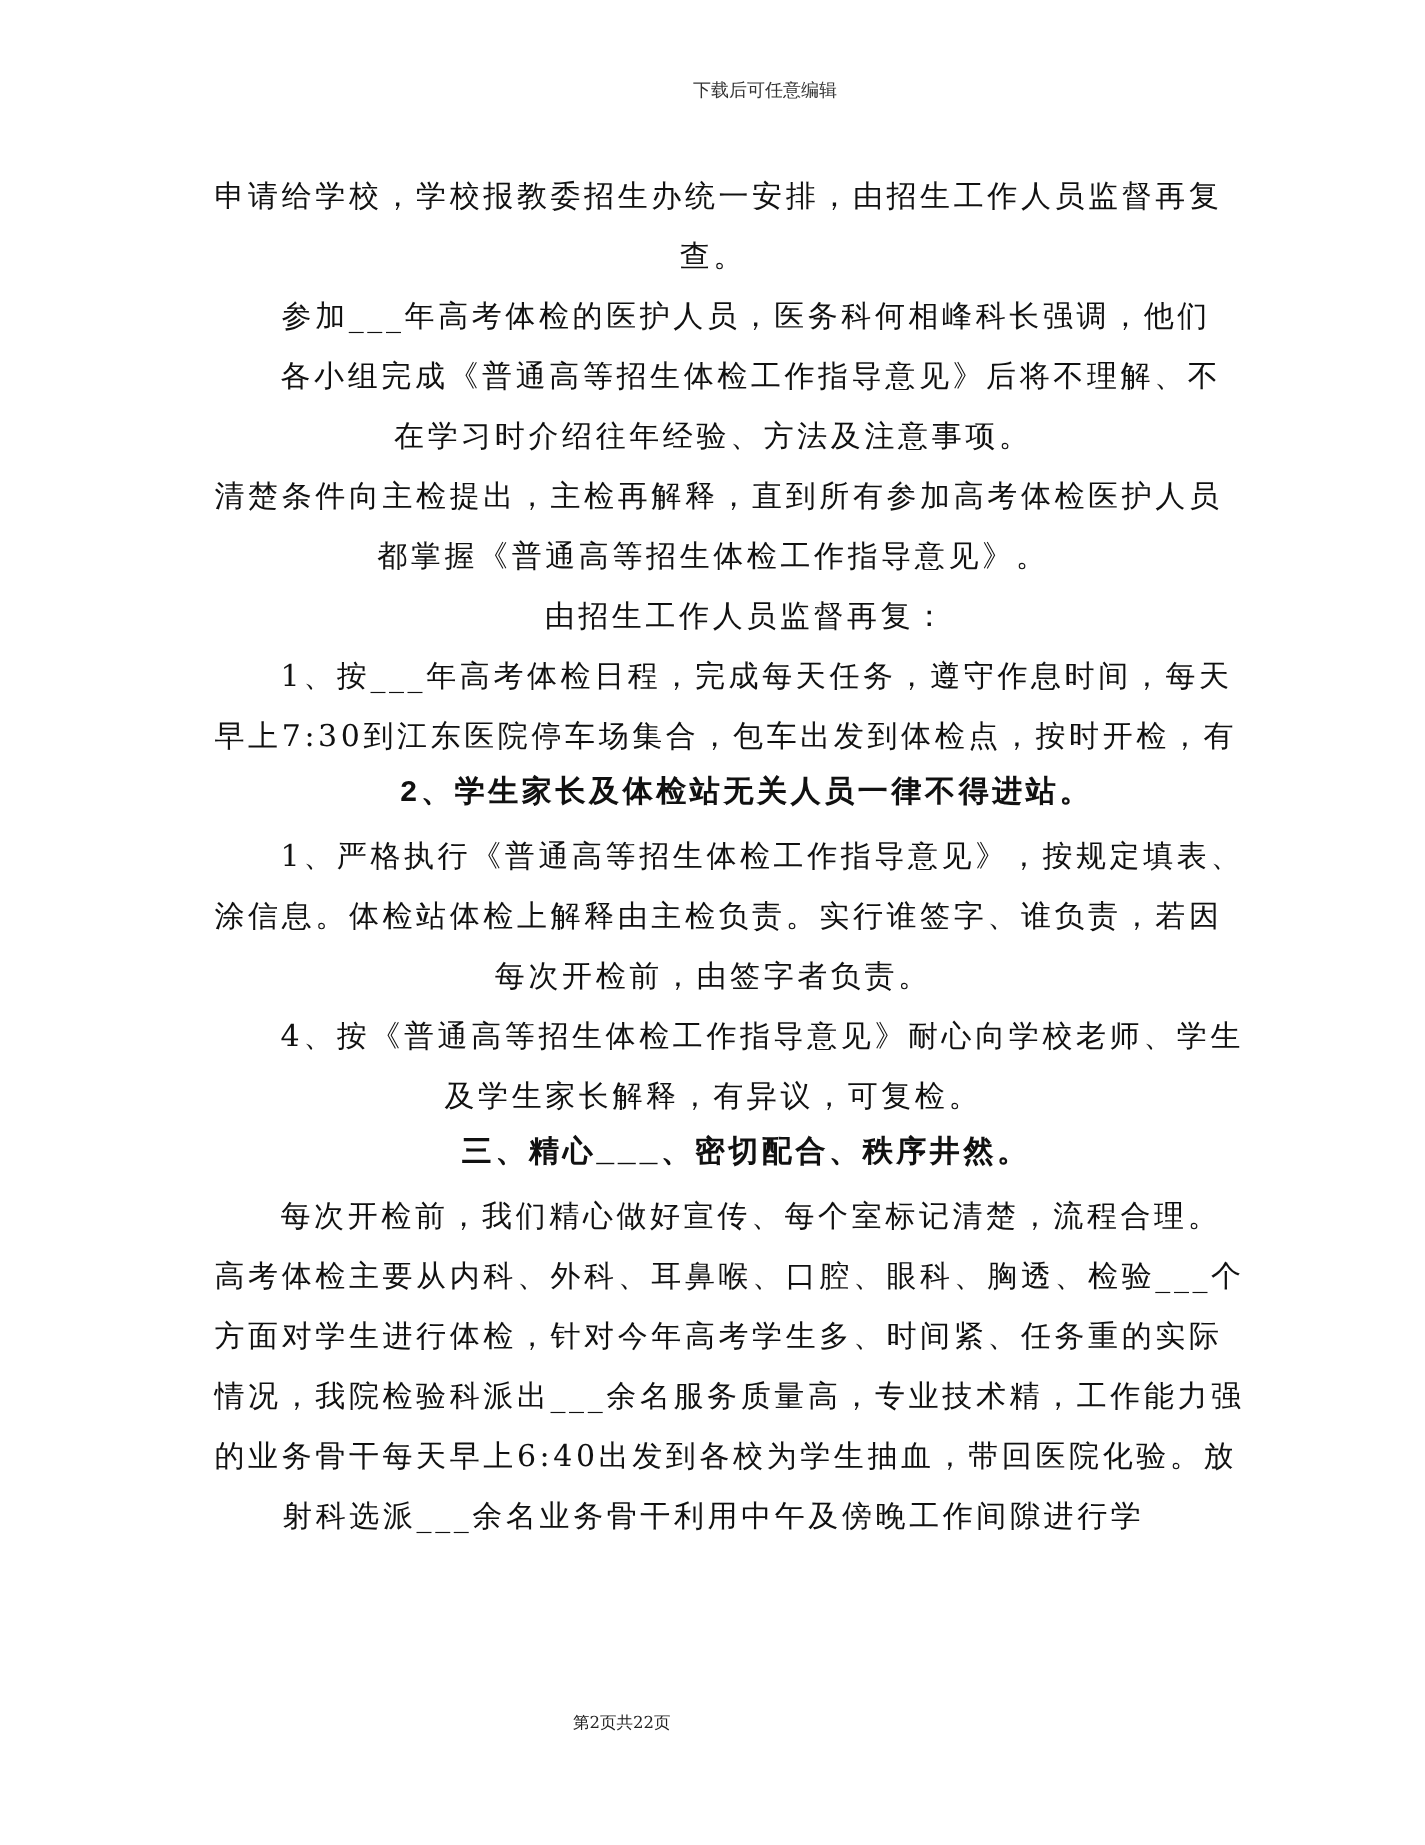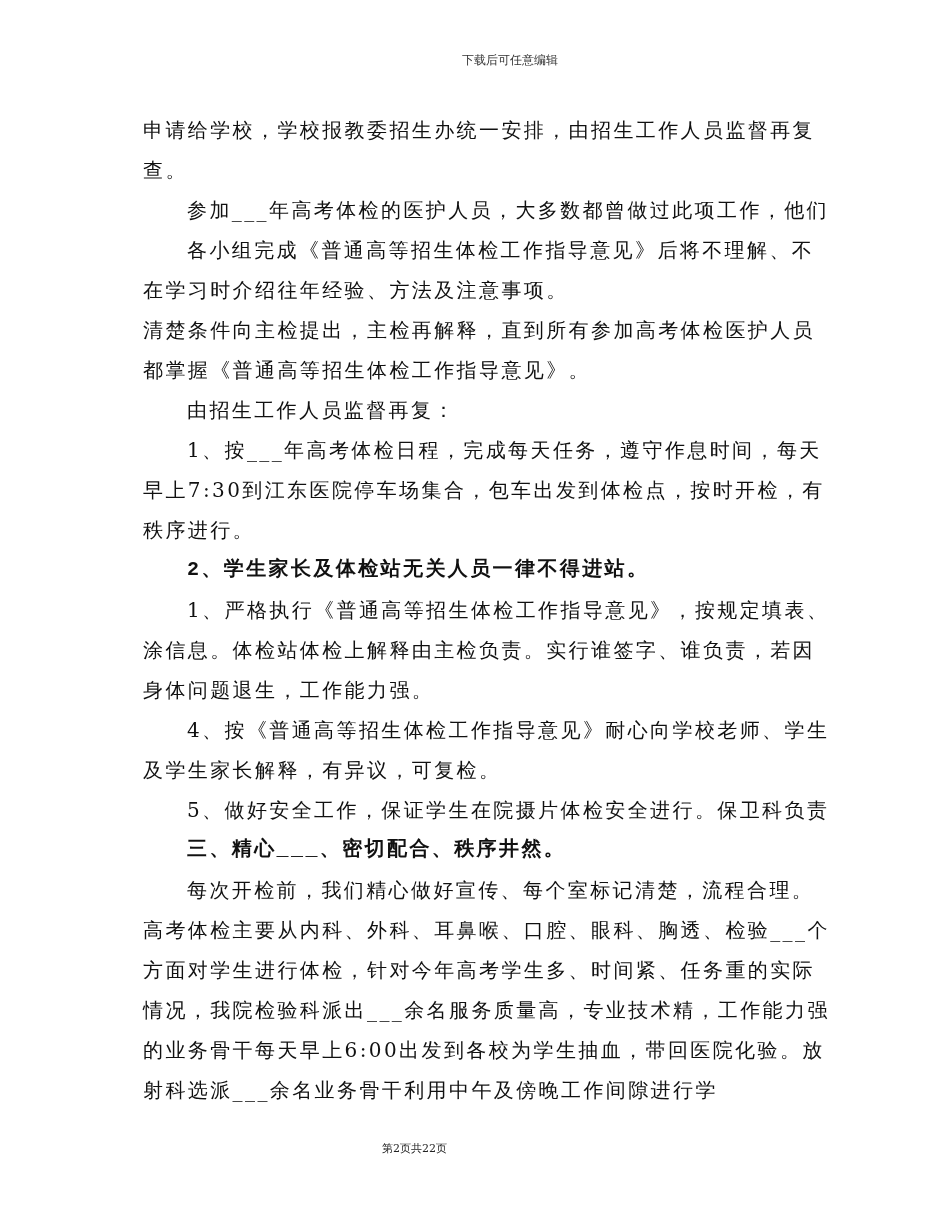--- a/index.html
+++ b/index.html
@@ -2,52 +2,50 @@
 <html><head>
 <meta charset="utf-8">
 <style>
   html, body { margin:0; padding:0; background:#ffffff; }
   body { width:950px; height:1230px; position:relative; overflow:hidden;
          font-family:"DejaVu Serif","Liberation Serif",serif; color:#111; }
   .header { position:absolute; top:52px; left:0; width:950px; text-align:center;
             font-size:12px; color:#333;padding-left:35px; }
   .footer { position:absolute; top:1141px; left:0; width:829px; text-align:center;
             font-size:11px; color:#222; }
-  .body-text { position:absolute; left:143px; top:110px; width:665px; }
+  .body-text { position:absolute; left:143px; top:110px; width:665px;text-align:center; }
   .line { font-size:20px; height:40px; line-height:40px; white-space:nowrap;
           letter-spacing:2.4px; }
   .indent { padding-left:44px; }
   .bold { font-weight:bold; font-family:Liberation Mono, monospace; }
 </style>
 </head>
 <body>
 
 <div class="header">下载后可任意编辑</div>
 
 <div class="body-text" id="body-text">
     <div class="line">申请给学校，学校报教委招生办统一安排，由招生工作人员监督再复</div>
     <div class="line">查。</div>
-    <div class="line indent">参加___年高考体检的医护人员，大多数都曾做过此项工作，他们</div>
+    <div class="line indent">参加___年高考体检的医护人员，医务科何相峰科长强调，他们</div>
     <div class="line indent">各小组完成《普通高等招生体检工作指导意见》后将不理解、不</div>
     <div class="line">在学习时介绍往年经验、方法及注意事项。</div>
     <div class="line">清楚条件向主检提出，主检再解释，直到所有参加高考体检医护人员</div>
     <div class="line">都掌握《普通高等招生体检工作指导意见》。</div>
     <div class="line indent">由招生工作人员监督再复：</div>
     <div class="line indent">1、按___年高考体检日程，完成每天任务，遵守作息时间，每天</div>
     <div class="line">早上7:30到江东医院停车场集合，包车出发到体检点，按时开检，有</div>
-    <div class="line">秩序进行。</div>
     <div class="line indent bold">2、学生家长及体检站无关人员一律不得进站。</div>
     <div class="line indent">1、严格执行《普通高等招生体检工作指导意见》，按规定填表、</div>
     <div class="line">涂信息。体检站体检上解释由主检负责。实行谁签字、谁负责，若因</div>
-    <div class="line">身体问题退生，工作能力强。</div>
+    <div class="line">每次开检前，由签字者负责。</div>
     <div class="line indent">4、按《普通高等招生体检工作指导意见》耐心向学校老师、学生</div>
     <div class="line">及学生家长解释，有异议，可复检。</div>
-    <div class="line indent">5、做好安全工作，保证学生在院摄片体检安全进行。保卫科负责</div>
     <div class="line indent bold">三、精心___、密切配合、秩序井然。</div>
     <div class="line indent">每次开检前，我们精心做好宣传、每个室标记清楚，流程合理。</div>
     <div class="line">高考体检主要从内科、外科、耳鼻喉、口腔、眼科、胸透、检验___个</div>
     <div class="line">方面对学生进行体检，针对今年高考学生多、时间紧、任务重的实际</div>
     <div class="line">情况，我院检验科派出___余名服务质量高，专业技术精，工作能力强</div>
-    <div class="line">的业务骨干每天早上6:00出发到各校为学生抽血，带回医院化验。放</div>
+    <div class="line">的业务骨干每天早上6:40出发到各校为学生抽血，带回医院化验。放</div>
     <div class="line">射科选派___余名业务骨干利用中午及傍晚工作间隙进行学</div>
   </div>
 
 <div class="footer">第2页共22页</div>
 
 </body></html>

